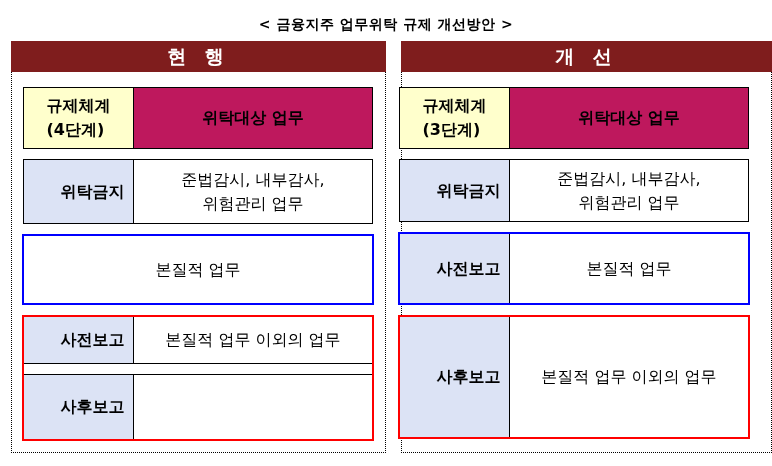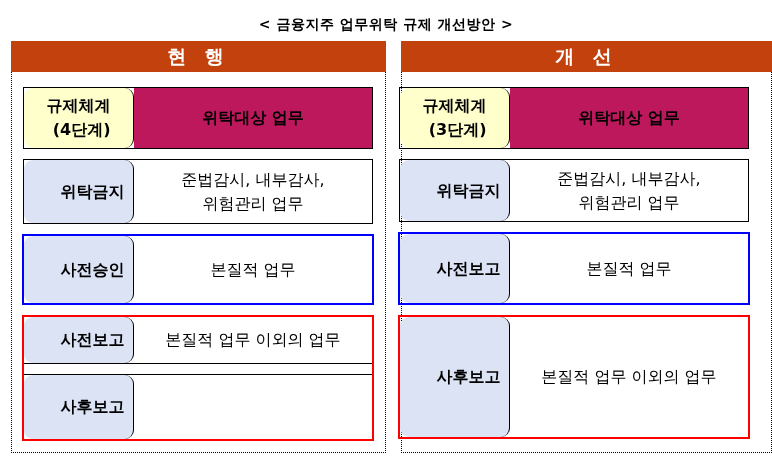--- a/index.html
+++ b/index.html
@@ -2,29 +2,29 @@
 <html><head>
 <meta charset="utf-8">
 <style>
   html, body { margin:0; padding:0; background:#ffffff; }
   body { width:772px; height:466px; position:relative; overflow:hidden;
          font-family:"DejaVu Sans", "Liberation Sans", sans-serif; color:#000; }
   .title { position:absolute; left:0; top:4px; width:772px; text-align:center;
            font-size:14px; font-weight:bold; letter-spacing:0.5px;margin-top:12px; }
   .panel { position:absolute; top:41px; height:412px; border-left:1.5px dotted #000;
            border-right:1.5px dotted #000; border-bottom:1.5px dotted #000; box-sizing:border-box; }
-  .panel-header { position:absolute; left:-1px; top:0; right:-1px; height:31px; background:#c2410c;
+  .panel-header { position:absolute; left:-1px; top:0; right:-1px; height:31px; background:#7f1d1d;
                   color:#fff; font-size:19px; font-weight:bold; text-align:center; line-height:31px;
                   letter-spacing:6px; }
   .tbl { position:absolute; box-sizing:border-box; display:flex; }
   .tbl.plain { border:1.5px solid #000; }
   .tbl.blue { border:2.5px solid #0000FF; }
   .tbl.red { border:2.5px solid #FF0000; flex-direction:column; }
   .c1 { box-sizing:border-box; border-right:1.5px solid #000; display:flex; align-items:center;
-        justify-content:center; text-align:right; font-weight:bold; font-size:16px; line-height:24px;border-radius:9px; }
+        justify-content:center; text-align:left; font-weight:bold; font-size:16px; line-height:24px; }
   .c2 { flex:1; display:flex; align-items:center; justify-content:center; text-align:center;
         font-size:16px; line-height:24px; }
   .yellow { background:#FFFFCC; }
   .lblue { background:#DCE3F5;padding-left:28px; }
   .c2.hdr { font-weight:bold; background:#be185d; }
   .subrow { display:flex; box-sizing:border-box; }
   .gap { height:12px; border-top:1.5px solid #000; border-bottom:1.5px solid #000; background:#fff; box-sizing:border-box; }
   .wrap { white-space:pre-line; }
 </style>
 </head>
@@ -42,21 +42,20 @@
   <div class="c2 hdr">위탁대상 업무</div>
 </div>
 
 <div class="tbl plain" style="left:23px; top:159px; width:350px; height:65px;">
   <div class="c1 lblue" style="width:110px;">위탁금지</div>
   <div class="c2 wrap">준법감시, 내부감사,
 위험관리 업무</div>
 </div>
 
 <div class="tbl blue" style="left:22px; top:234px; width:352px; height:71px;">
-  <div class="c1 lblue" style="width:110px;">사전승인</div>
   <div class="c2">본질적 업무</div>
 </div>
 
 <div class="tbl red" style="left:22px; top:315px; width:352px; height:126px;">
   <div class="subrow" style="height:46px;">
     <div class="c1 lblue" style="width:110px;">사전보고</div>
     <div class="c2">본질적 업무 이외의 업무</div>
   </div>
   <div class="gap"></div>
   <div class="subrow" style="flex:1;">

